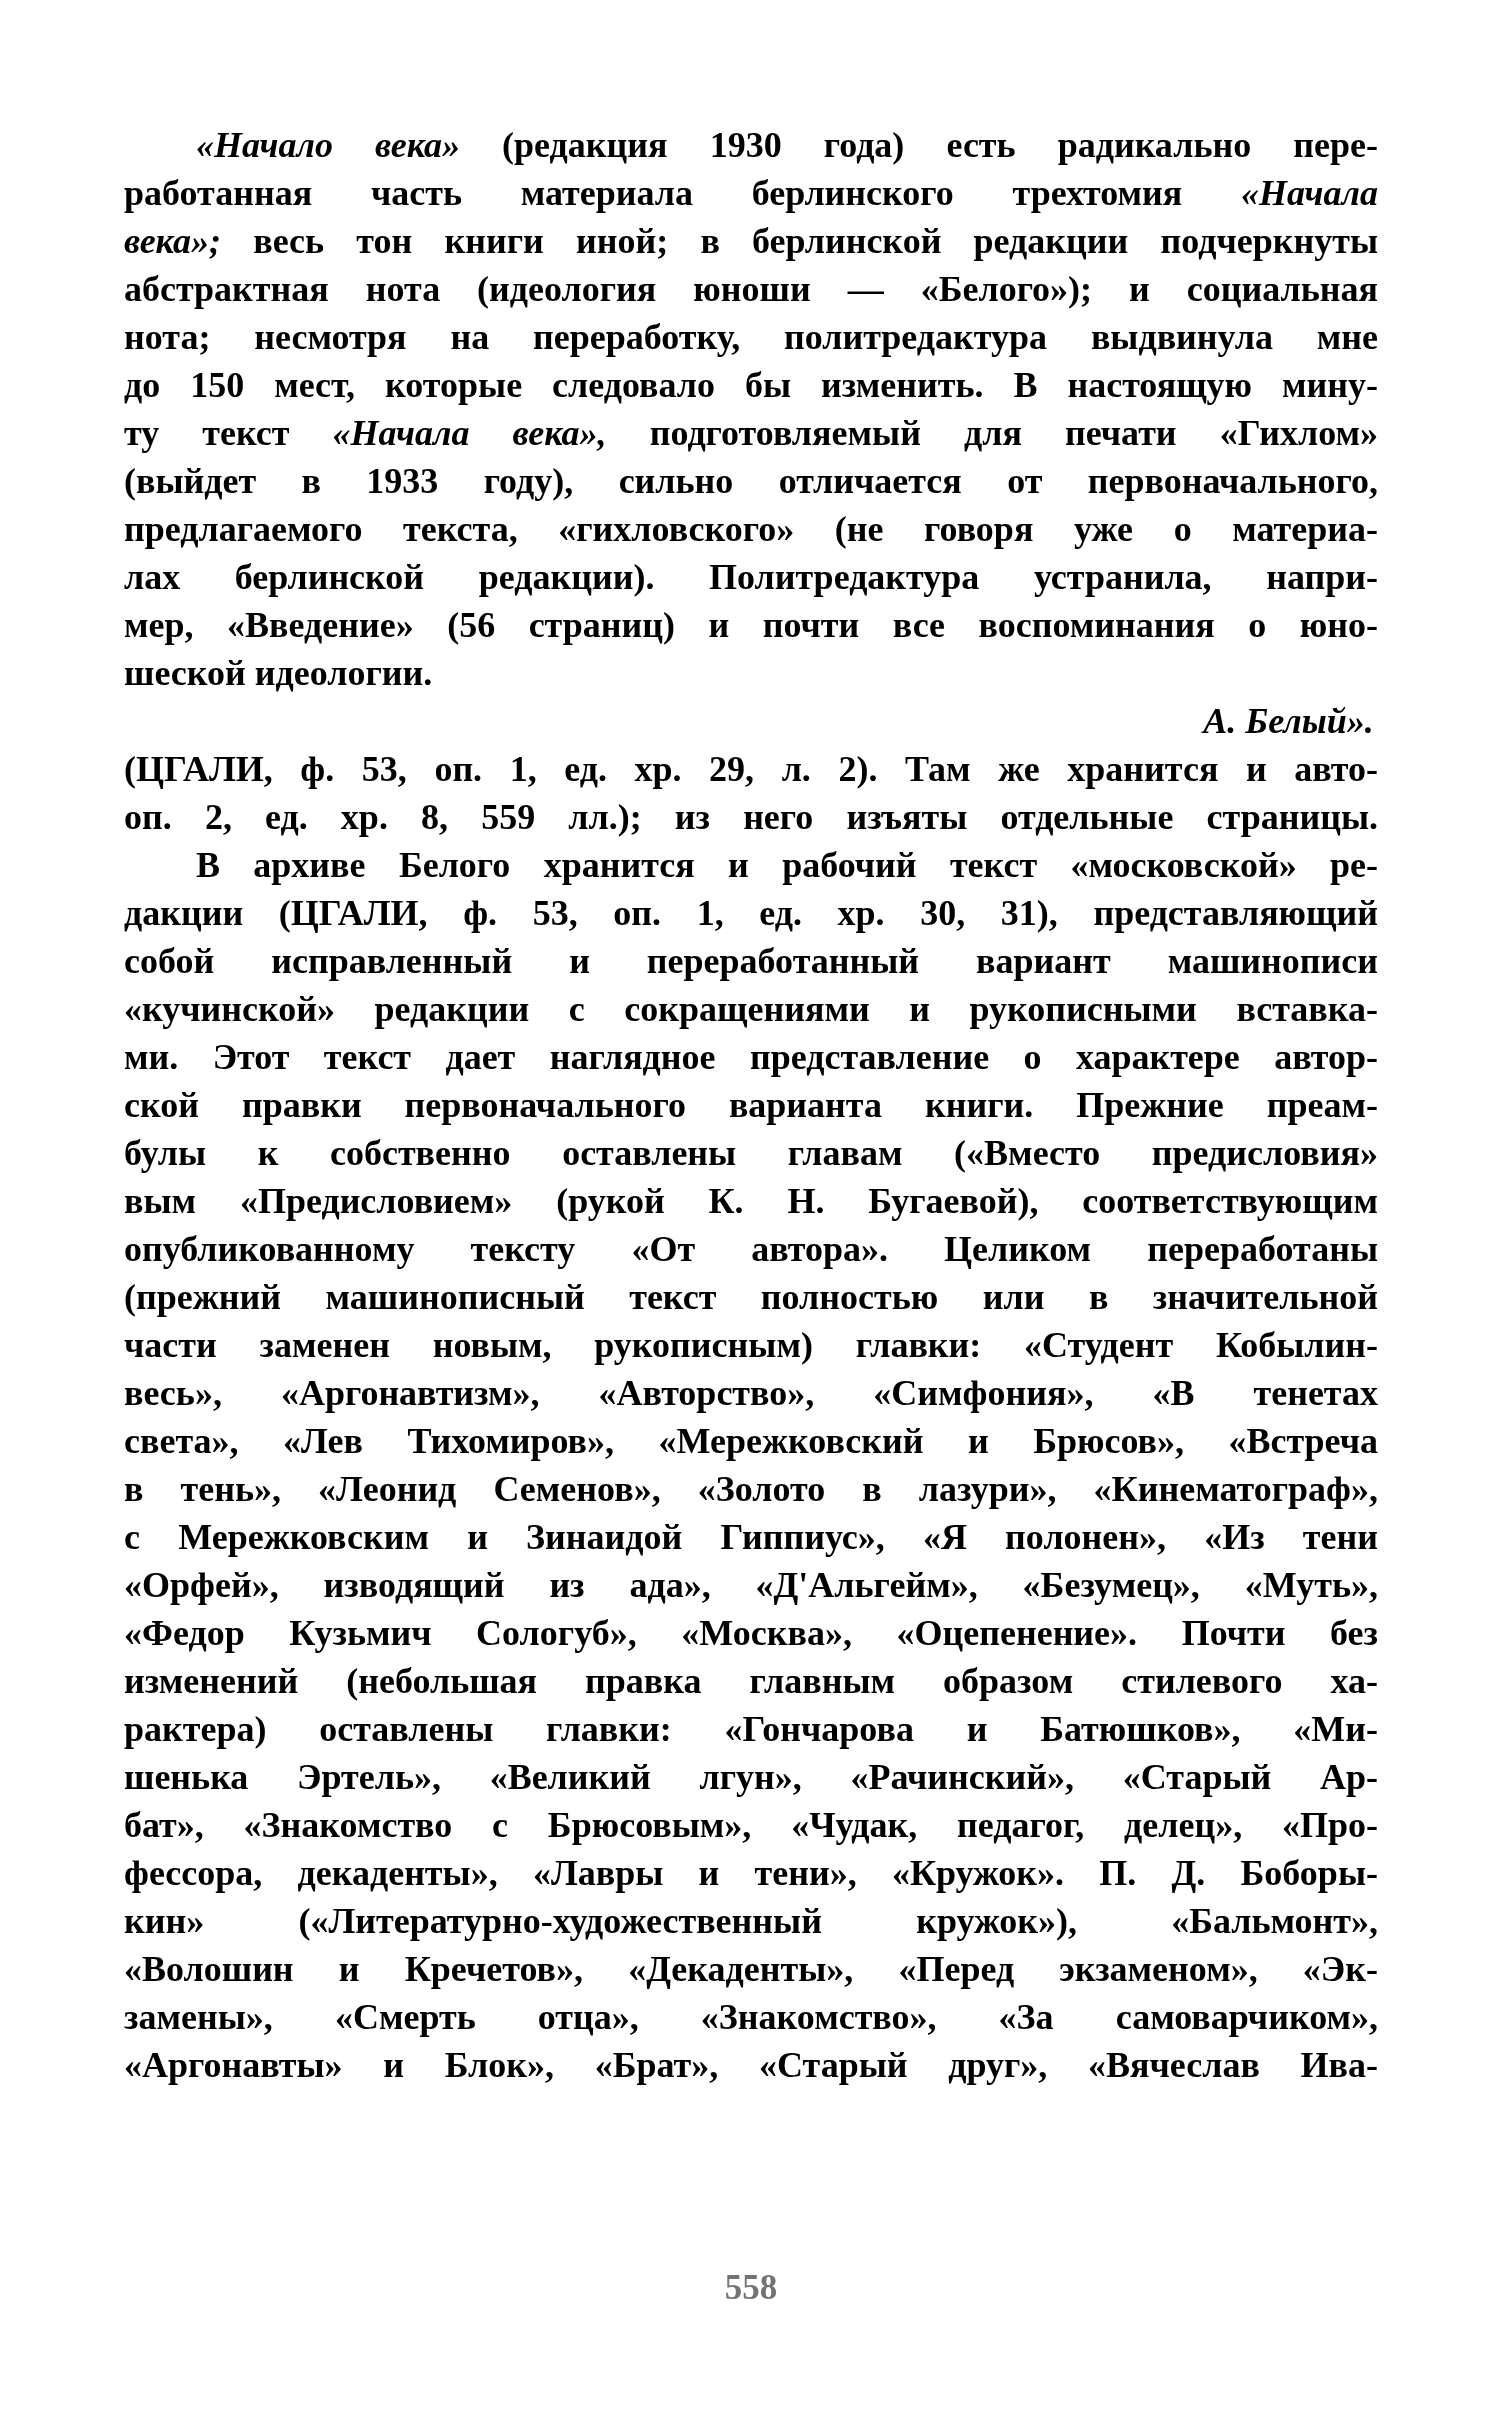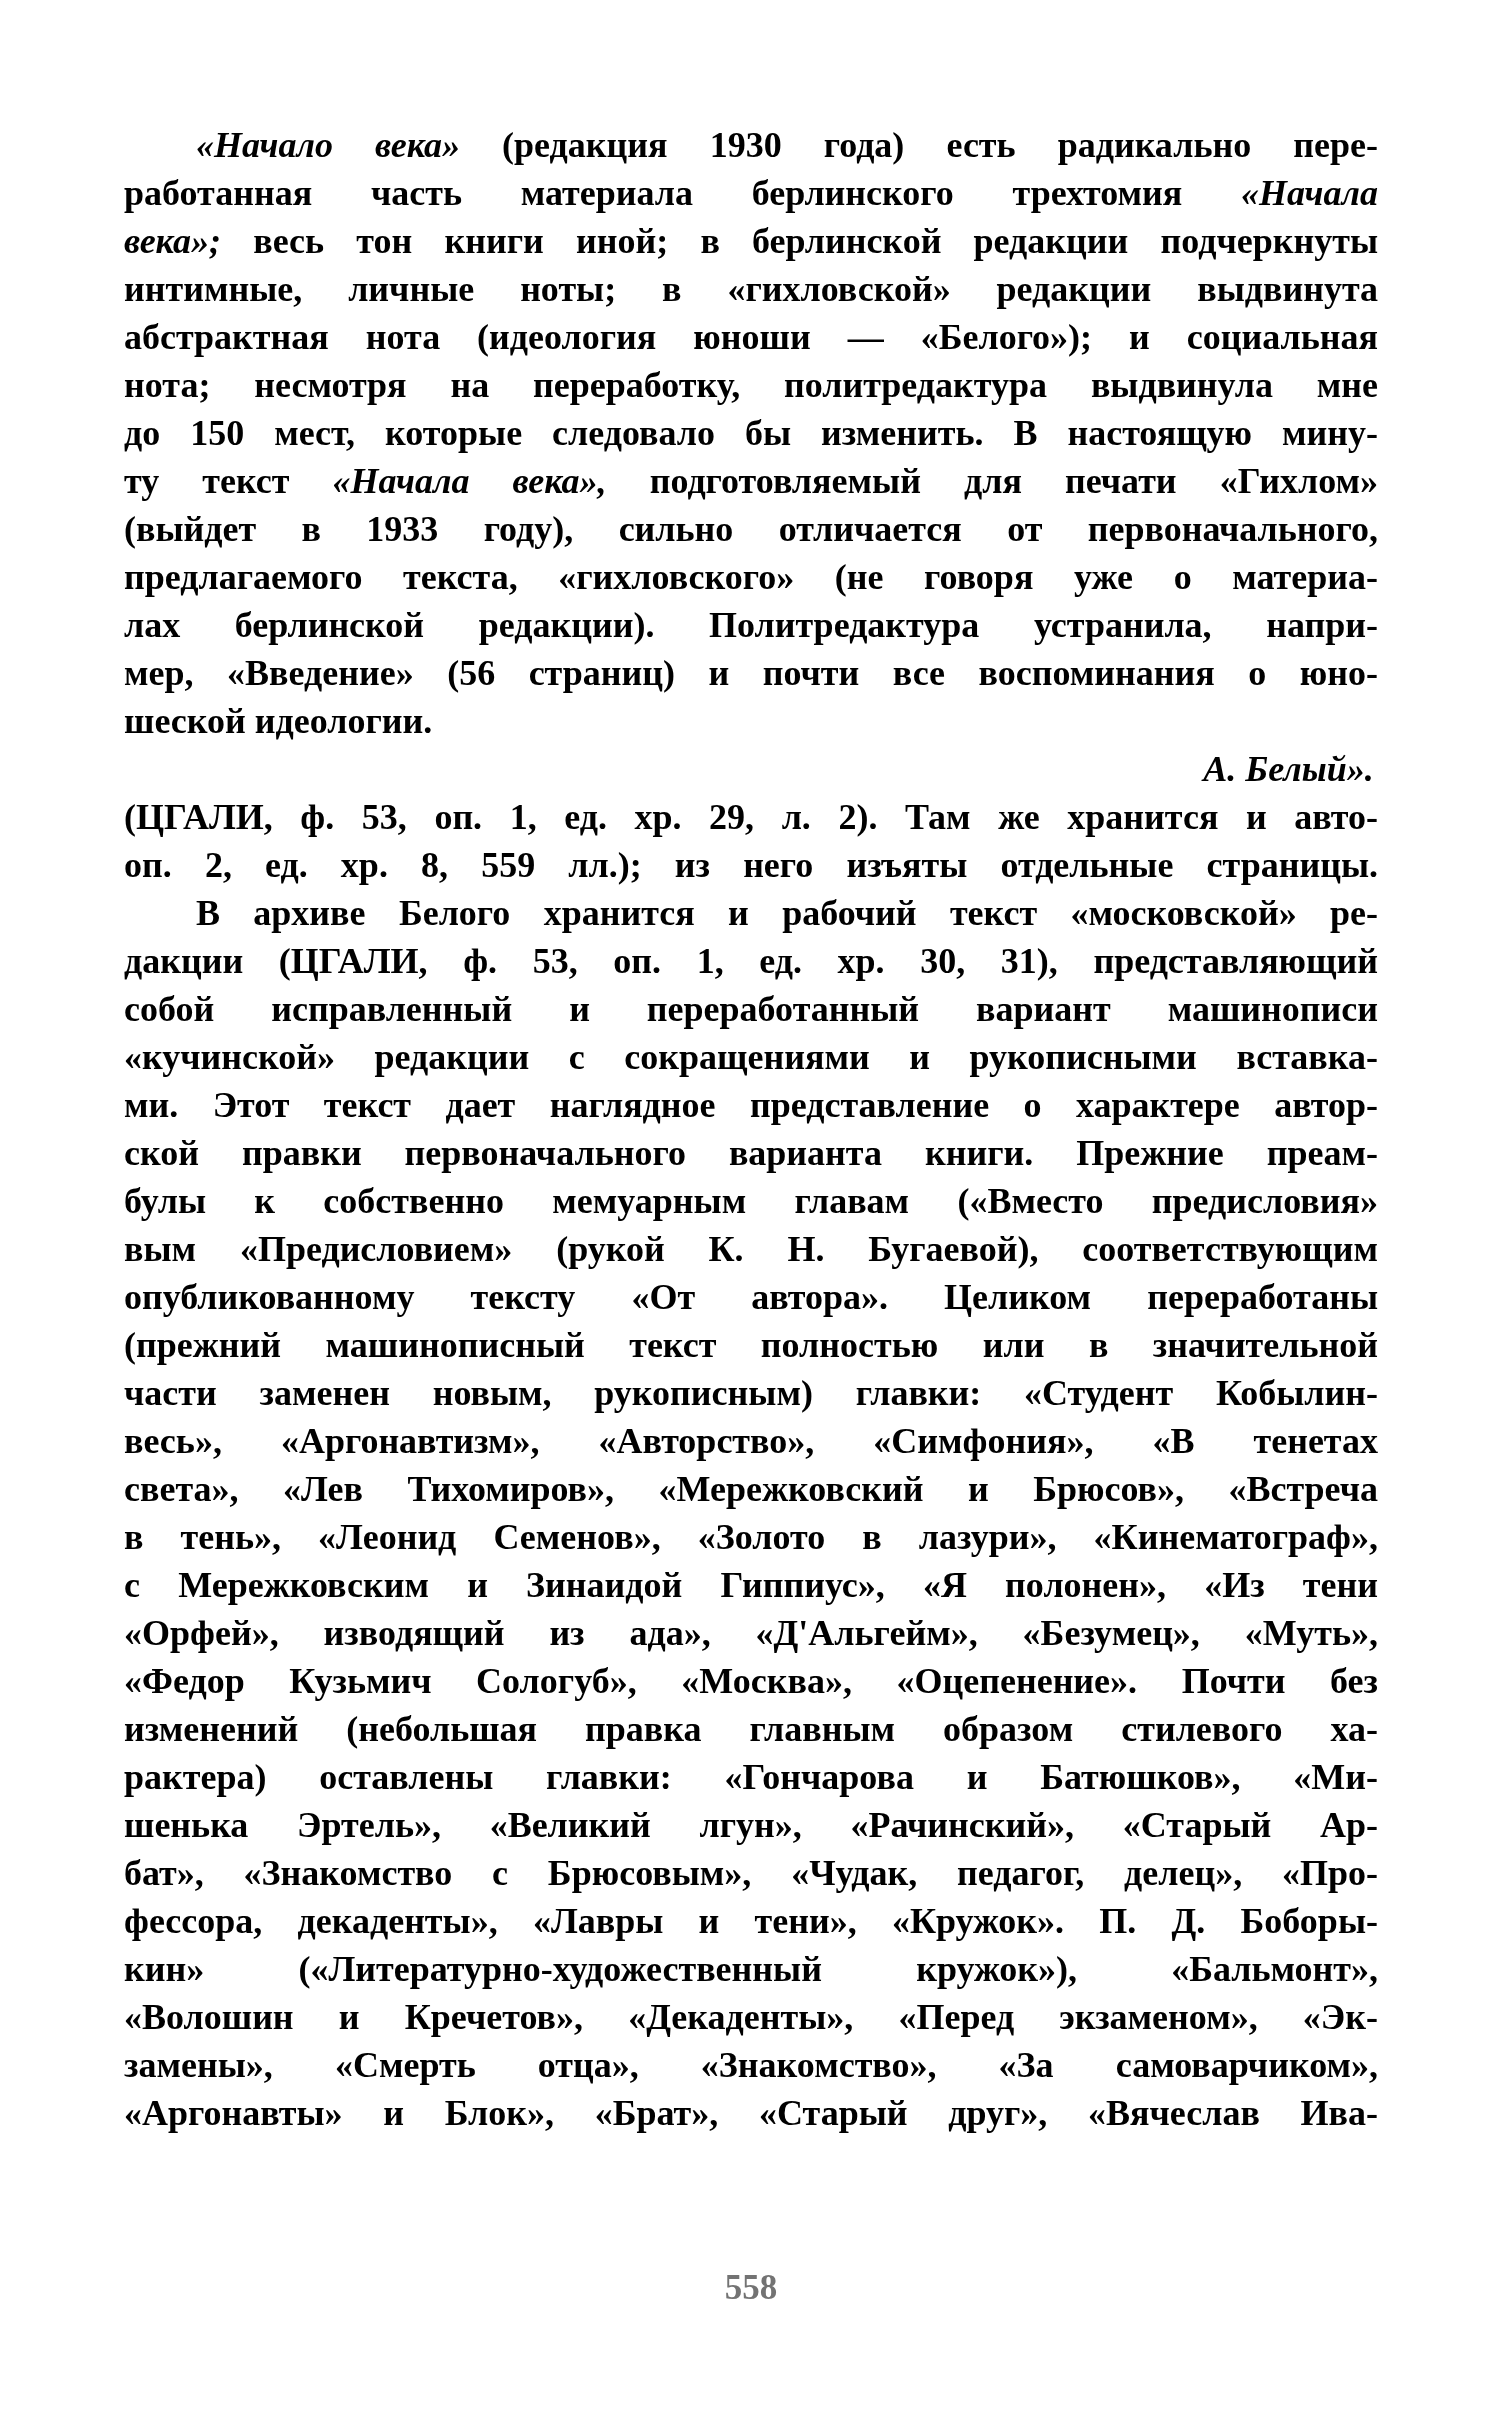--- a/index.html
+++ b/index.html
@@ -61,40 +61,39 @@
   }
 </style>
 </head>
 <body>
 
 <div class="page">
   <div class="text-block">
       <div class="line justify indent"><span class="italic">«Начало века»</span><span> (редакция 1930 года) есть радикально пере-</span></div>
       <div class="line justify"><span>работанная часть материала берлинского трехтомия </span><span class="italic">«Начала</span></div>
       <div class="line justify"><span class="italic">века»;</span><span> весь тон книги иной; в берлинской редакции подчеркнуты</span></div>
-      <div class="line justify"><span>интимные, личные ноты; в «гихловской» редакции выдвинута</span></div>
       <div class="line justify"><span>абстрактная нота (идеология юноши — «Белого»); и социальная</span></div>
       <div class="line justify"><span>нота; несмотря на переработку, политредактура выдвинула мне</span></div>
       <div class="line justify"><span>до 150 мест, которые следовало бы изменить. В настоящую мину-</span></div>
       <div class="line justify"><span>ту текст </span><span class="italic">«Начала века»,</span><span> подготовляемый для печати «Гихлом»</span></div>
       <div class="line justify"><span>(выйдет в 1933 году), сильно отличается от первоначального,</span></div>
       <div class="line justify"><span>предлагаемого текста, «гихловского» (не говоря уже о материа-</span></div>
       <div class="line justify"><span>лах берлинской редакции). Политредактура устранила, напри-</span></div>
       <div class="line justify"><span>мер, «Введение» (56 страниц) и почти все воспоминания о юно-</span></div>
       <div class="line left"><span>шеской идеологии.</span></div>
       <div class="line right"><span class="italic">А. Белый».</span></div>
       <div class="line justify"><span>(ЦГАЛИ, ф. 53, оп. 1, ед. хр. 29, л. 2). Там же хранится и авто-</span></div>
       <div class="line justify"><span>оп. 2, ед. хр. 8, 559 лл.); из него изъяты отдельные страницы.</span></div>
       <div class="line justify indent"><span>В архиве Белого хранится и рабочий текст «московской» ре-</span></div>
       <div class="line justify"><span>дакции (ЦГАЛИ, ф. 53, оп. 1, ед. хр. 30, 31), представляющий</span></div>
       <div class="line justify"><span>собой исправленный и переработанный вариант машинописи</span></div>
       <div class="line justify"><span>«кучинской» редакции с сокращениями и рукописными вставка-</span></div>
       <div class="line justify"><span>ми. Этот текст дает наглядное представление о характере автор-</span></div>
       <div class="line justify"><span>ской правки первоначального варианта книги. Прежние преам-</span></div>
-      <div class="line justify"><span>булы к собственно мемуарным главам («Вместо предисловия»</span></div>
+      <div class="line justify"><span>булы к собственно оставлены главам («Вместо предисловия»</span></div>
       <div class="line justify"><span>вым «Предисловием» (рукой К. Н. Бугаевой), соответствующим</span></div>
       <div class="line justify"><span>опубликованному тексту «От автора». Целиком переработаны</span></div>
       <div class="line justify"><span>(прежний машинописный текст полностью или в значительной</span></div>
       <div class="line justify"><span>части заменен новым, рукописным) главки: «Студент Кобылин-</span></div>
       <div class="line justify"><span>весь», «Аргонавтизм», «Авторство», «Симфония», «В тенетах</span></div>
       <div class="line justify"><span>света», «Лев Тихомиров», «Мережковский и Брюсов», «Встреча</span></div>
       <div class="line justify"><span>в тень», «Леонид Семенов», «Золото в лазури», «Кинематограф»,</span></div>
       <div class="line justify"><span>с Мережковским и Зинаидой Гиппиус», «Я полонен», «Из тени</span></div>
       <div class="line justify"><span>«Орфей», изводящий из ада», «Д'Альгейм», «Безумец», «Муть»,</span></div>
       <div class="line justify"><span>«Федор Кузьмич Сологуб», «Москва», «Оцепенение». Почти без</span></div>

